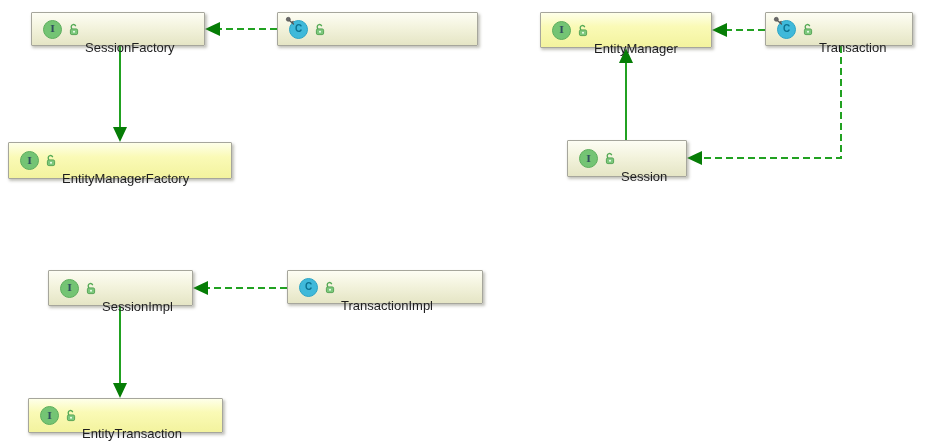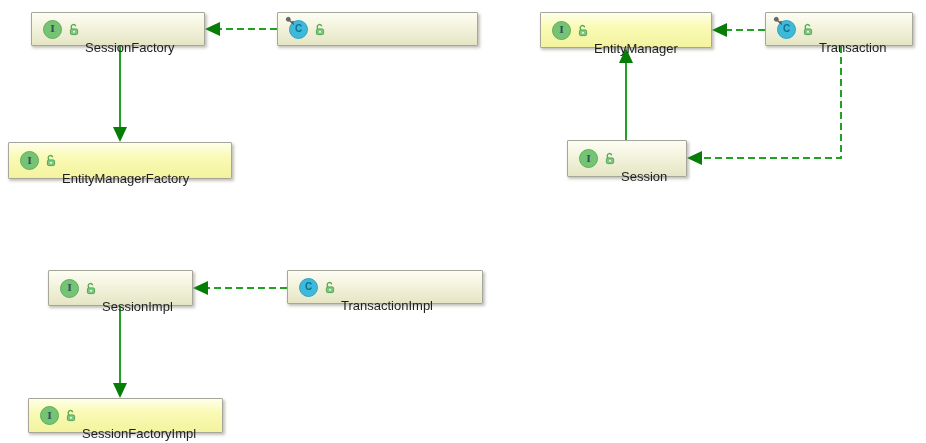--- a/index.html
+++ b/index.html
@@ -154,15 +154,15 @@
     </div>
     <div class="node yellow" style="left: 28px; top: 398px; width: 195px; height: 35px;">
       <span class="type-icon interface">I</span>
       <span class="lock-icon">
         <svg width="13" height="13" viewBox="0 0 13 13">
           <path d="M4.7 6.1 L4.2 3.8 A2.3 2.3 0 0 1 8.5 2.7" fill="none" stroke="#57aa57" stroke-width="1.4" stroke-linecap="round"></path>
           <rect x="3.4" y="5.9" width="7.2" height="5.7" rx="1.4" fill="#7cc87c" stroke="#4f9f4f" stroke-width="0.9"></rect>
           <circle cx="7" cy="8.7" r="1" fill="#ecffec"></circle>
         </svg>
       </span>
-      <span class="label">SessionFactoryImpl</span>
+      <span class="label">EntityTransaction</span>
     </div>
   </div>
 
 </body></html>

